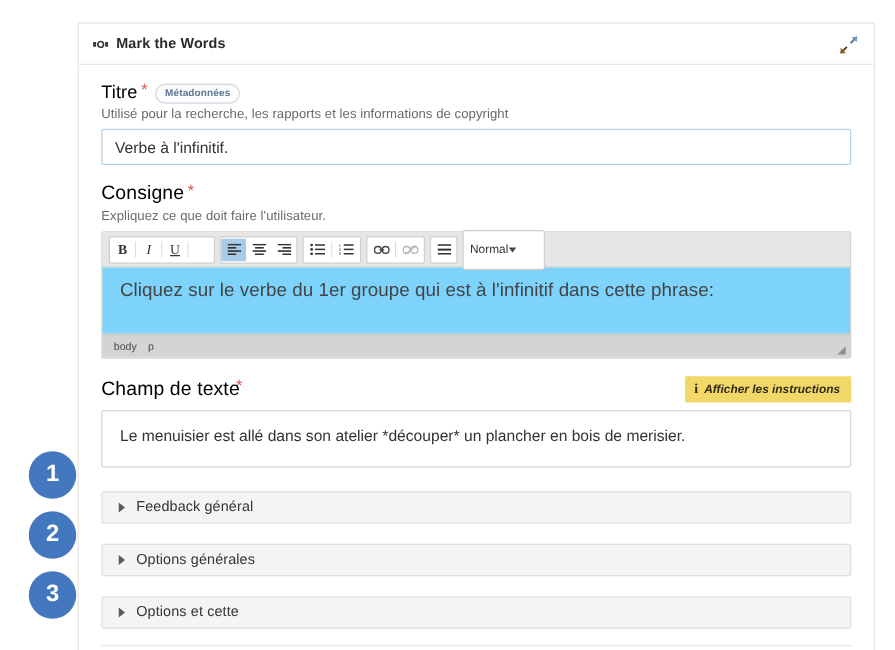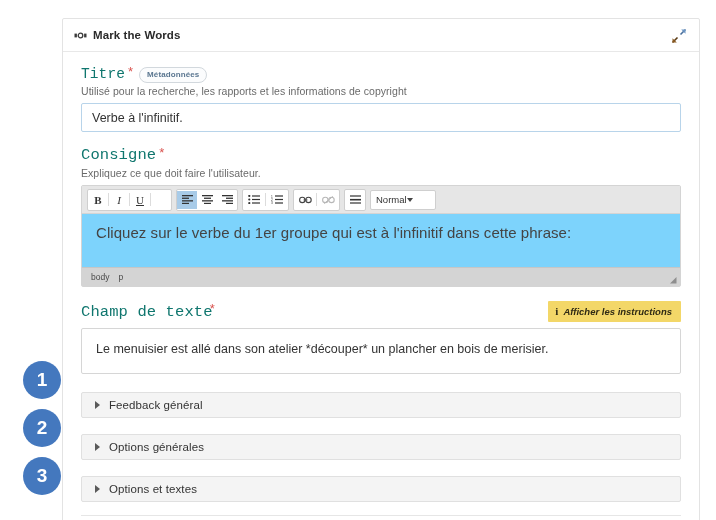--- a/index.html
+++ b/index.html
@@ -69,24 +69,23 @@
   .field { margin-bottom: 14px; }
 
   .field-label-row {
     display: flex;
     align-items: center;
     gap: 6px;
     margin-bottom: 2px;
   }
   .field-label {
     font-size: 14.5px;
-    color: #0f766e;
+    color: #000000;
     font-weight: normal;
     letter-spacing: 0.1px;
-    font-family: Liberation Mono, monospace;
   }
   .field-label.big { font-size: 15.5px; }
   .req-star {
     color: #d9534f;
     font-size: 13px;
     line-height: 1;
     position: relative;
     top: -3px;
     margin-left: -3px;
   }
@@ -169,21 +168,21 @@
     width: 1px;
     height: 13px;
     background: #dcdcdc;
   }
   .tb-select {
     display: flex;
     align-items: center;
     background: #ffffff;
     border: 1px solid #cfcfcf;
     border-radius: 2px;
-    height: 20px;
+    height: 32px;
     width: 66px;
     padding: 0 5px;
     font-size: 9.5px;
     color: #333;
     cursor: pointer;
     box-sizing: border-box;
   }
   .caret-dn {
     width: 0; height: 0;
     border-left: 3px solid transparent;
@@ -510,19 +509,19 @@
         <span class="acc-label">Feedback général</span>
       </div>
 
       <div class="accordion">
         <span class="acc-arrow"></span>
         <span class="acc-label">Options générales</span>
       </div>
 
       <div class="accordion" style="margin-bottom:13px;">
         <span class="acc-arrow"></span>
-        <span class="acc-label">Options et textes</span>
+        <span class="acc-label">Options et cette</span>
       </div>
 
       <div class="bottom-rule"></div>
     </div>
   </div>
 </div>
 
 </body></html>

